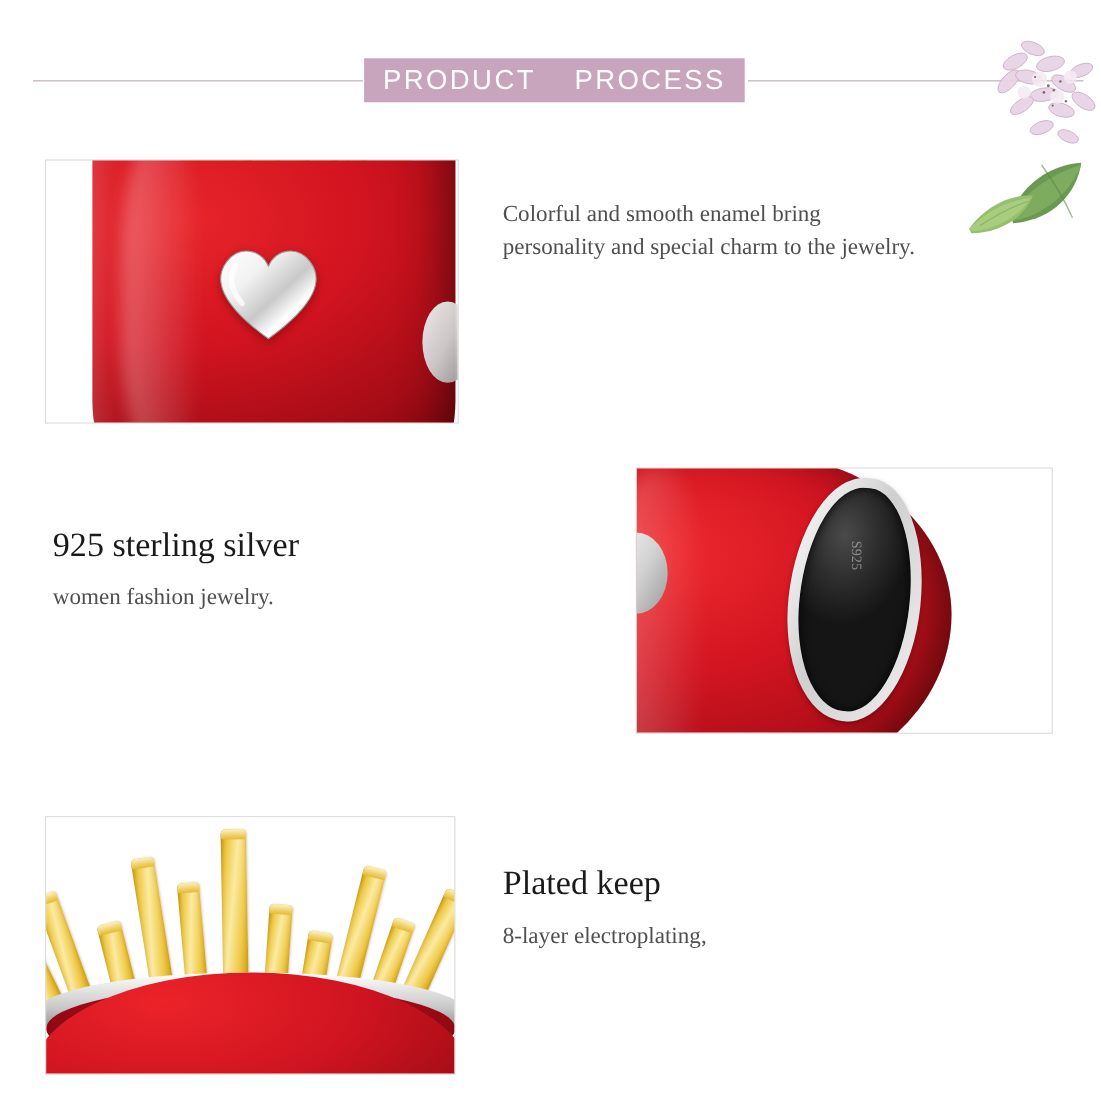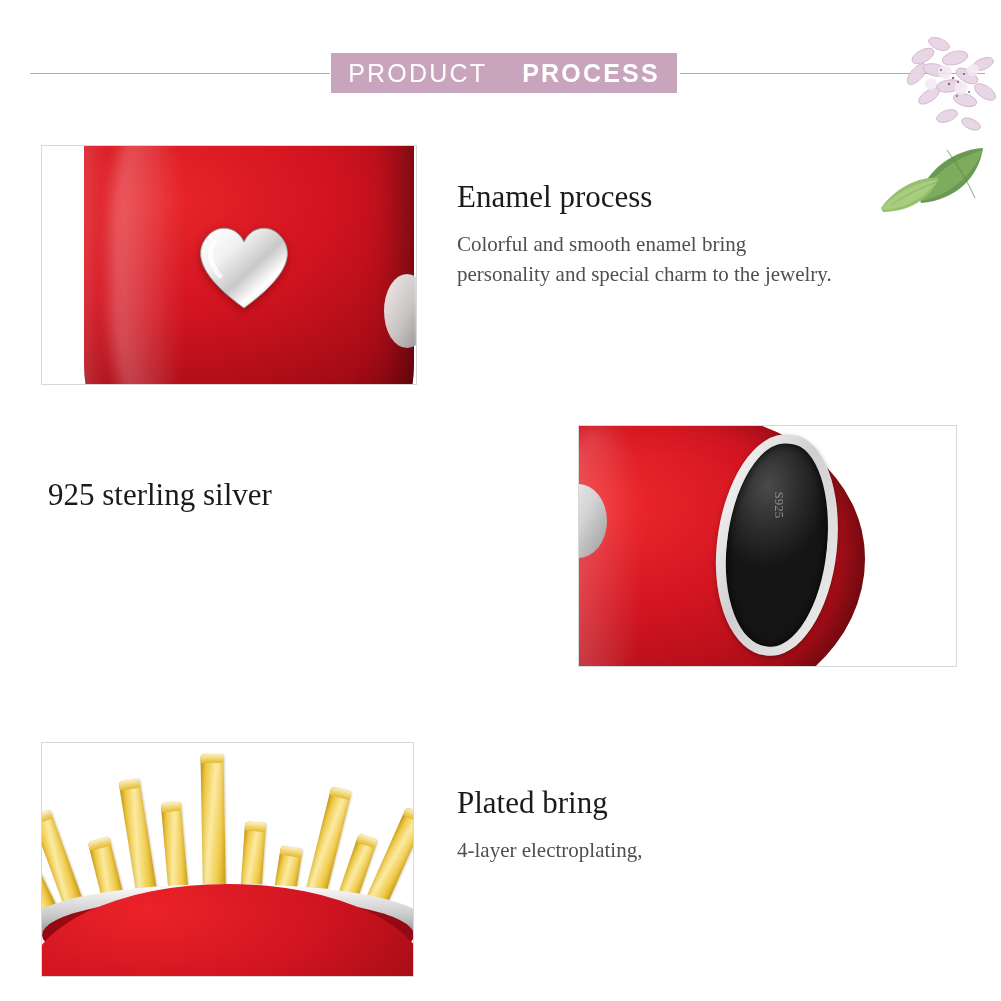--- a/index.html
+++ b/index.html
@@ -16,21 +16,21 @@
 
   .hdr-banner{
     position:absolute;left:331px;top:53px;width:346px;height:40px;
     background:#c9a5bd;
     display:flex;align-items:center;justify-content:center;
     letter-spacing:2.2px;
     font-family:"Liberation Sans","DejaVu Sans",sans-serif;
     font-size:25px;color:#ffffff;white-space:nowrap;gap:24px;
   }
   .hdr-banner .thin{font-weight:400;}
-  .hdr-banner .bold{font-weight:700;margin-left:11px;}
+  .hdr-banner .bold{font-weight:400;margin-left:11px;}
 
   
   .floral{position:absolute;right:0;top:0;width:140px;height:215px;pointer-events:none;}
 
   
   .photo{position:absolute;border:1px solid #d8d8d8;background:#fff;overflow:hidden;}
   #photo-enamel{left:41px;top:145px;width:374px;height:238px;}
   #photo-silver{left:578px;top:425px;width:377px;height:240px;}
   #photo-gold{left:41px;top:742px;width:371px;height:233px;}
 
@@ -252,25 +252,25 @@
     <div class="gd-fry" style="left:222px;width:22px;height:108px;transform:rotate(9deg);"></div>
     <div class="gd-fry" style="left:248px;width:21px;height:170px;transform:rotate(14deg);"></div>
     <div class="gd-fry" style="left:276px;width:20px;height:124px;transform:rotate(19deg);"></div>
     <div class="gd-fry" style="left:300px;width:22px;height:156px;transform:rotate(24deg);"></div>
     <div class="gd-lip"></div>
     <div class="gd-box"></div>
   </div>
 </div>
 
 <div class="block" id="text-enamel">
-  <h2 class="blk-title">Enamel process</h2>
   <div class="blk-line">Colorful and smooth enamel bring</div>
   <div class="blk-line">personality and special charm to the jewelry.</div>
 </div>
 
 <div class="block" id="text-silver">
   <h2 class="blk-title">925 sterling silver</h2>
+  <div class="blk-line">women fashion jewelry.</div>
 </div>
 
 <div class="block" id="text-gold">
-  <h2 class="blk-title">Plated bring</h2>
-  <div class="blk-line">4-layer electroplating,</div>
+  <h2 class="blk-title">Plated keep</h2>
+  <div class="blk-line">8-layer electroplating,</div>
 </div>
 
 </body></html>

